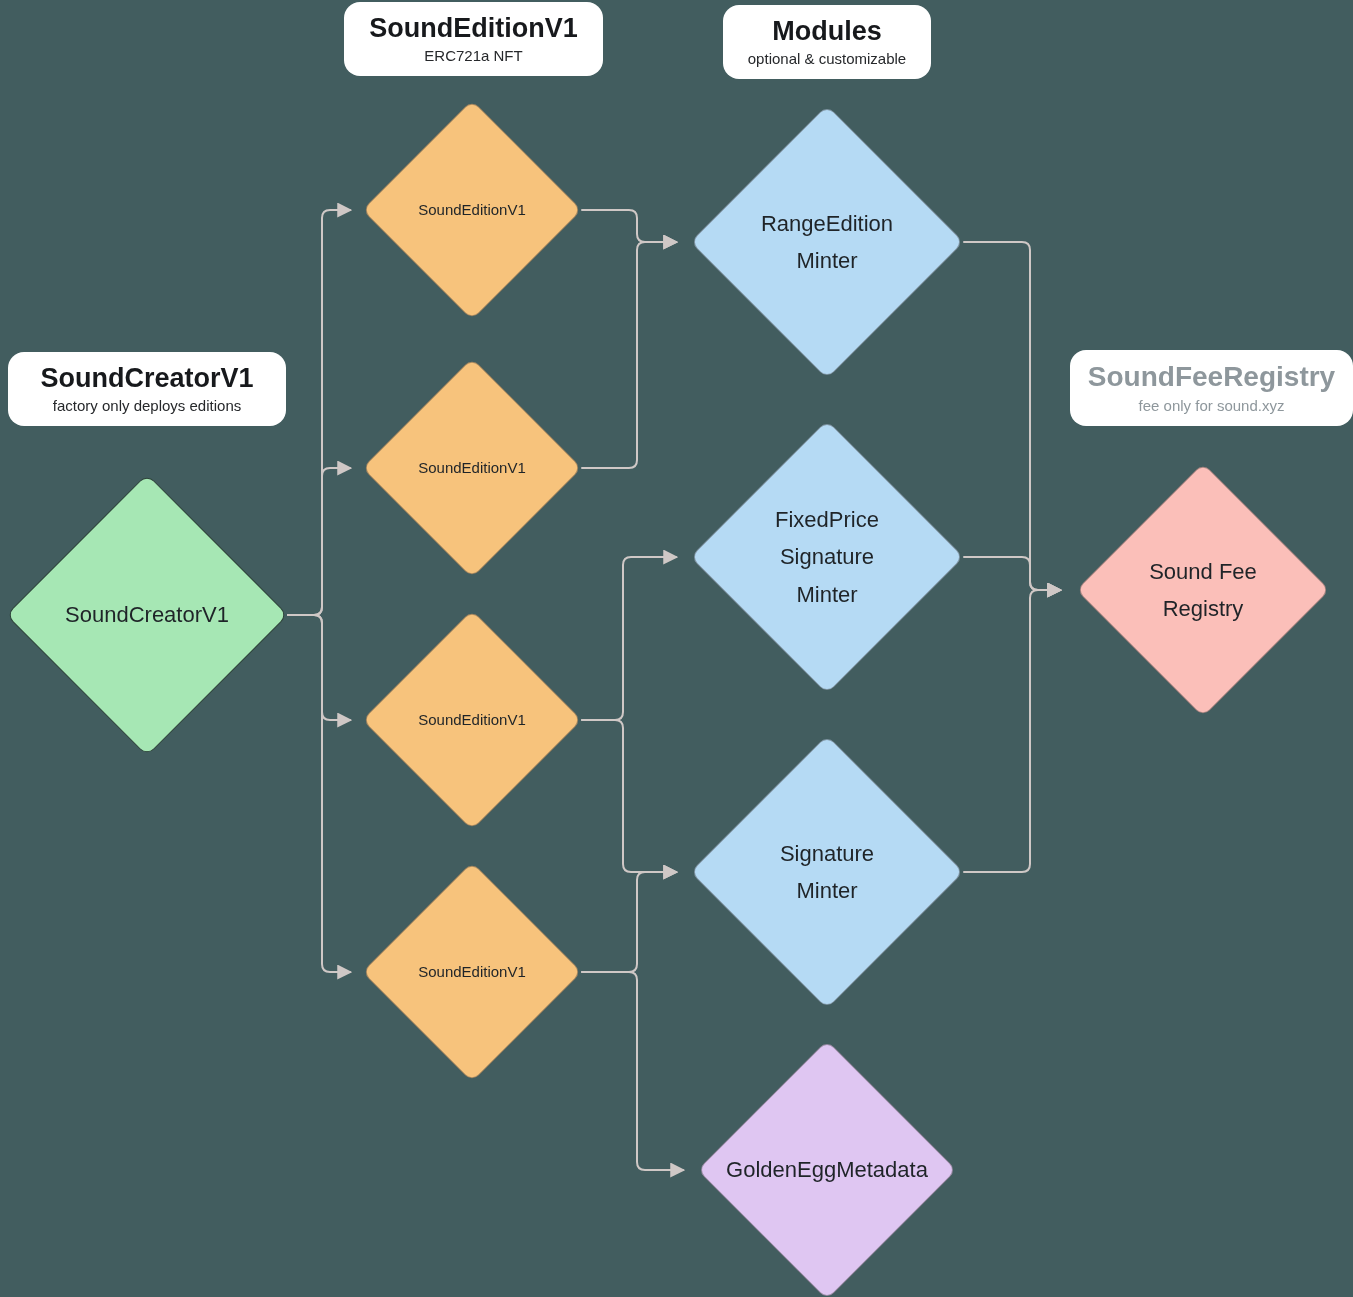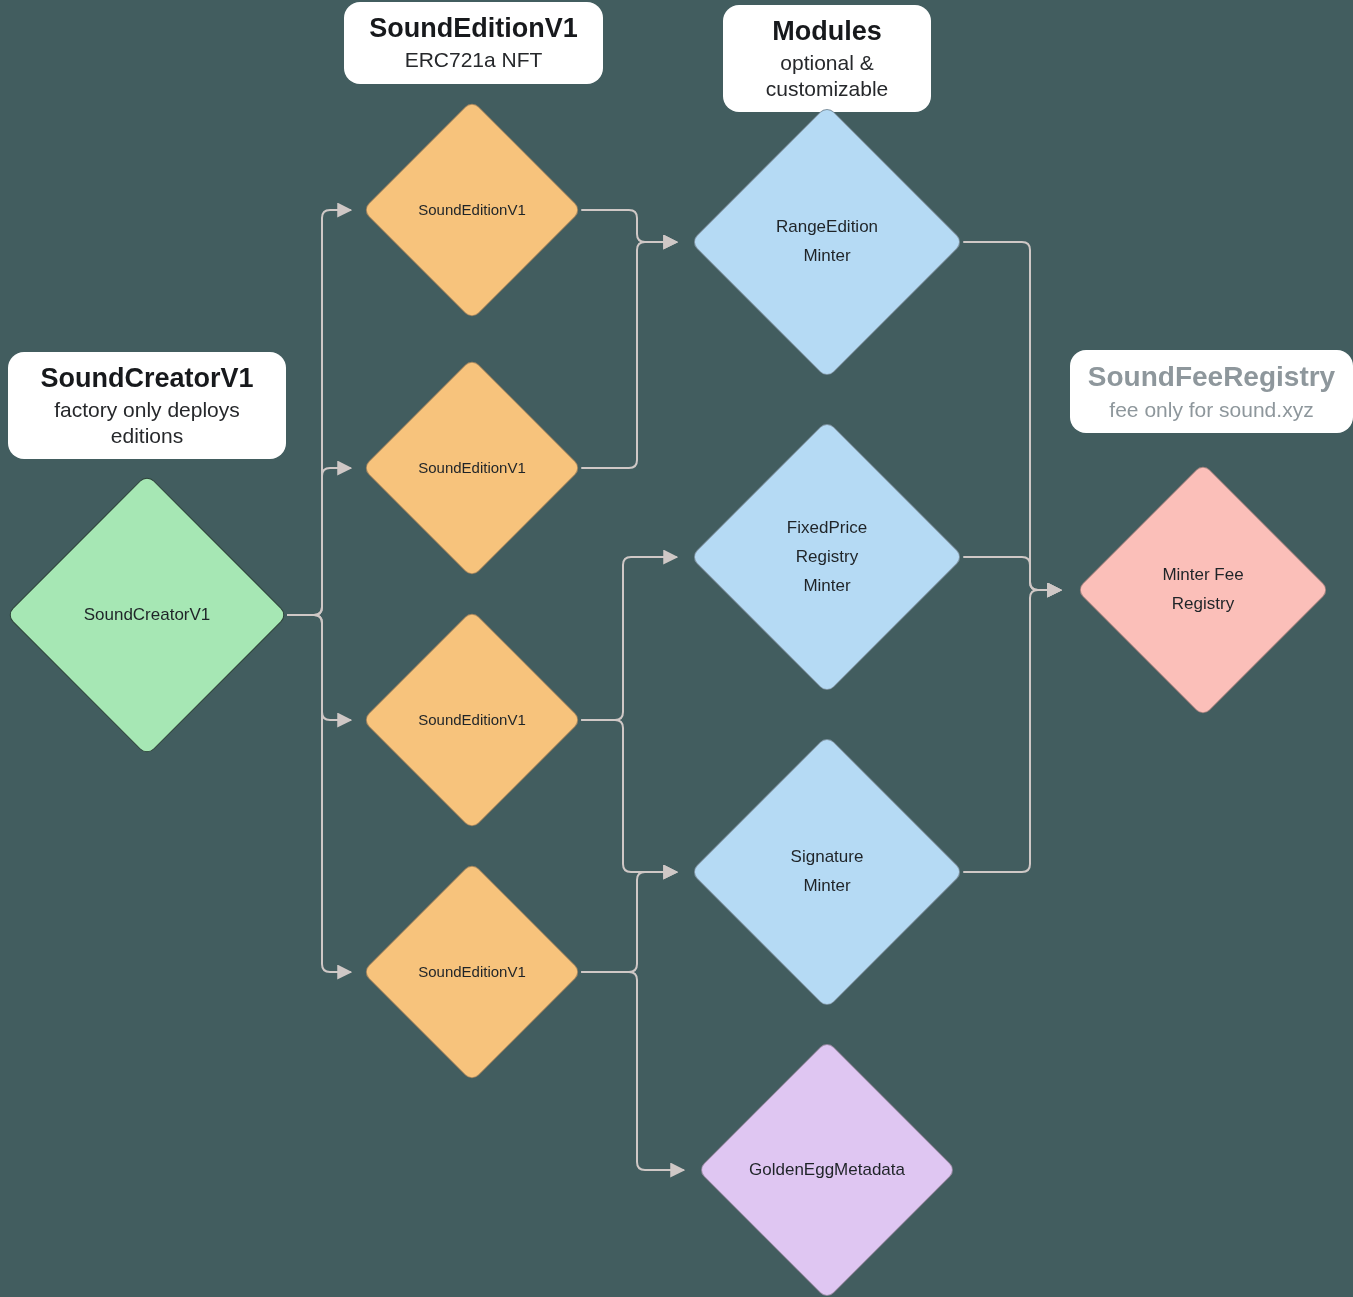--- a/index.html
+++ b/index.html
@@ -32,21 +32,21 @@
     border-radius: 10px;
     border: 1.5px solid rgba(60,60,60,0.45);
   }
   .node .label {
     position: absolute;
     left: 0; top: 0;
     transform: translate(-50%, -50%);
     white-space: pre-line;
     text-align: center;
     color: #1f2428;
-    font-size: 17px;
+    font-size: 22px;
     line-height: 1.7;
     width: max-content;
   }
   .node .label.small { font-size: 15px; }
   .shape.green  { background: #a6e7b4; border-color: #2c4038; }
   .shape.orange { background: #f7c37c; }
   .shape.blue   { background: #b5daf4; }
   .shape.purple { background: #dfc6f2; }
   .shape.pink   { background: #fbbfb9; }
   
@@ -57,21 +57,21 @@
     text-align: center;
     padding: 10px 8px 11px 8px;
   }
   .section-label .title {
     font-size: 27px;
     font-weight: 600;
     color: #17191c;
     line-height: 1.2;
   }
   .section-label .subtitle {
-    font-size: 21px;
+    font-size: 15px;
     color: #26282b;
     margin-top: 3px;
     line-height: 1.2;
   }
   .section-label.gray .title,
   .section-label.gray .subtitle { color: #8e979c; }
   .section-label.gray .title { font-size: 28px; }
 </style>
 </head>
 <body>
@@ -148,34 +148,34 @@
 
   <div class="node" style="left:827px; top:242px; --d:194px;">
     <div class="shape blue"></div>
     <div class="label">RangeEdition
 Minter</div>
   </div>
 
   <div class="node" style="left:827px; top:557px; --d:194px;">
     <div class="shape blue"></div>
     <div class="label">FixedPrice
-Registry
+Signature
 Minter</div>
   </div>
 
   <div class="node" style="left:827px; top:872px; --d:194px;">
     <div class="shape blue"></div>
     <div class="label">Signature
 Minter</div>
   </div>
 
   <div class="node" style="left:827px; top:1170px; --d:184px;">
     <div class="shape purple"></div>
     <div class="label">GoldenEggMetadata</div>
   </div>
 
   <div class="node" style="left:1203px; top:590px; --d:180px;">
     <div class="shape pink"></div>
-    <div class="label">Minter Fee
+    <div class="label">Sound Fee
 Registry</div>
   </div>
 
 </div>
 
 </body></html>

